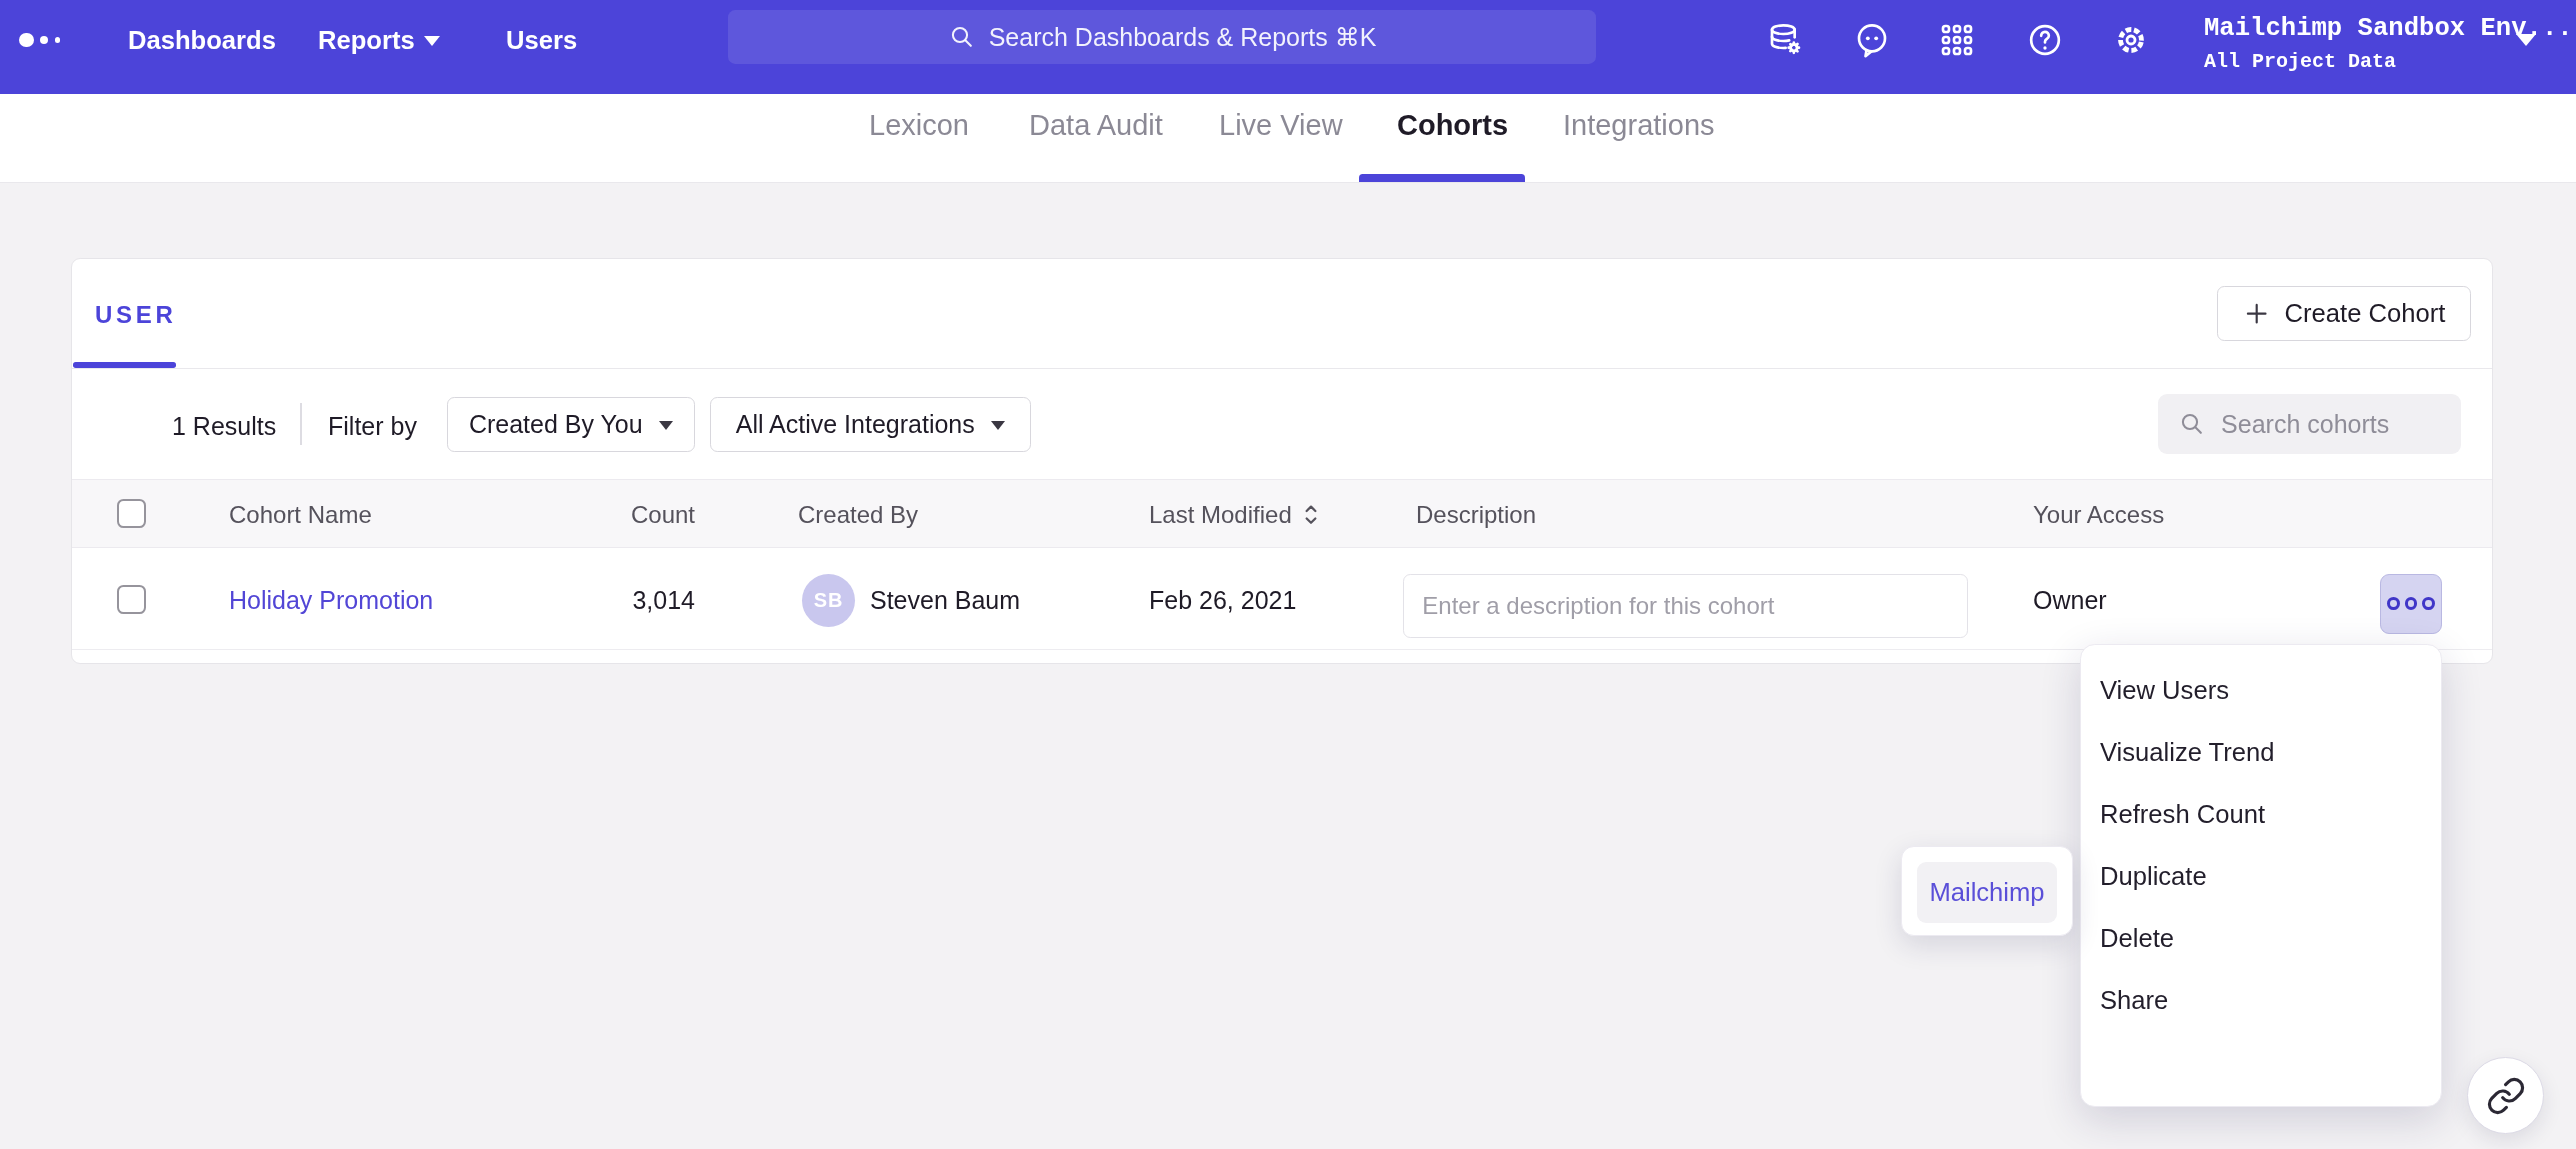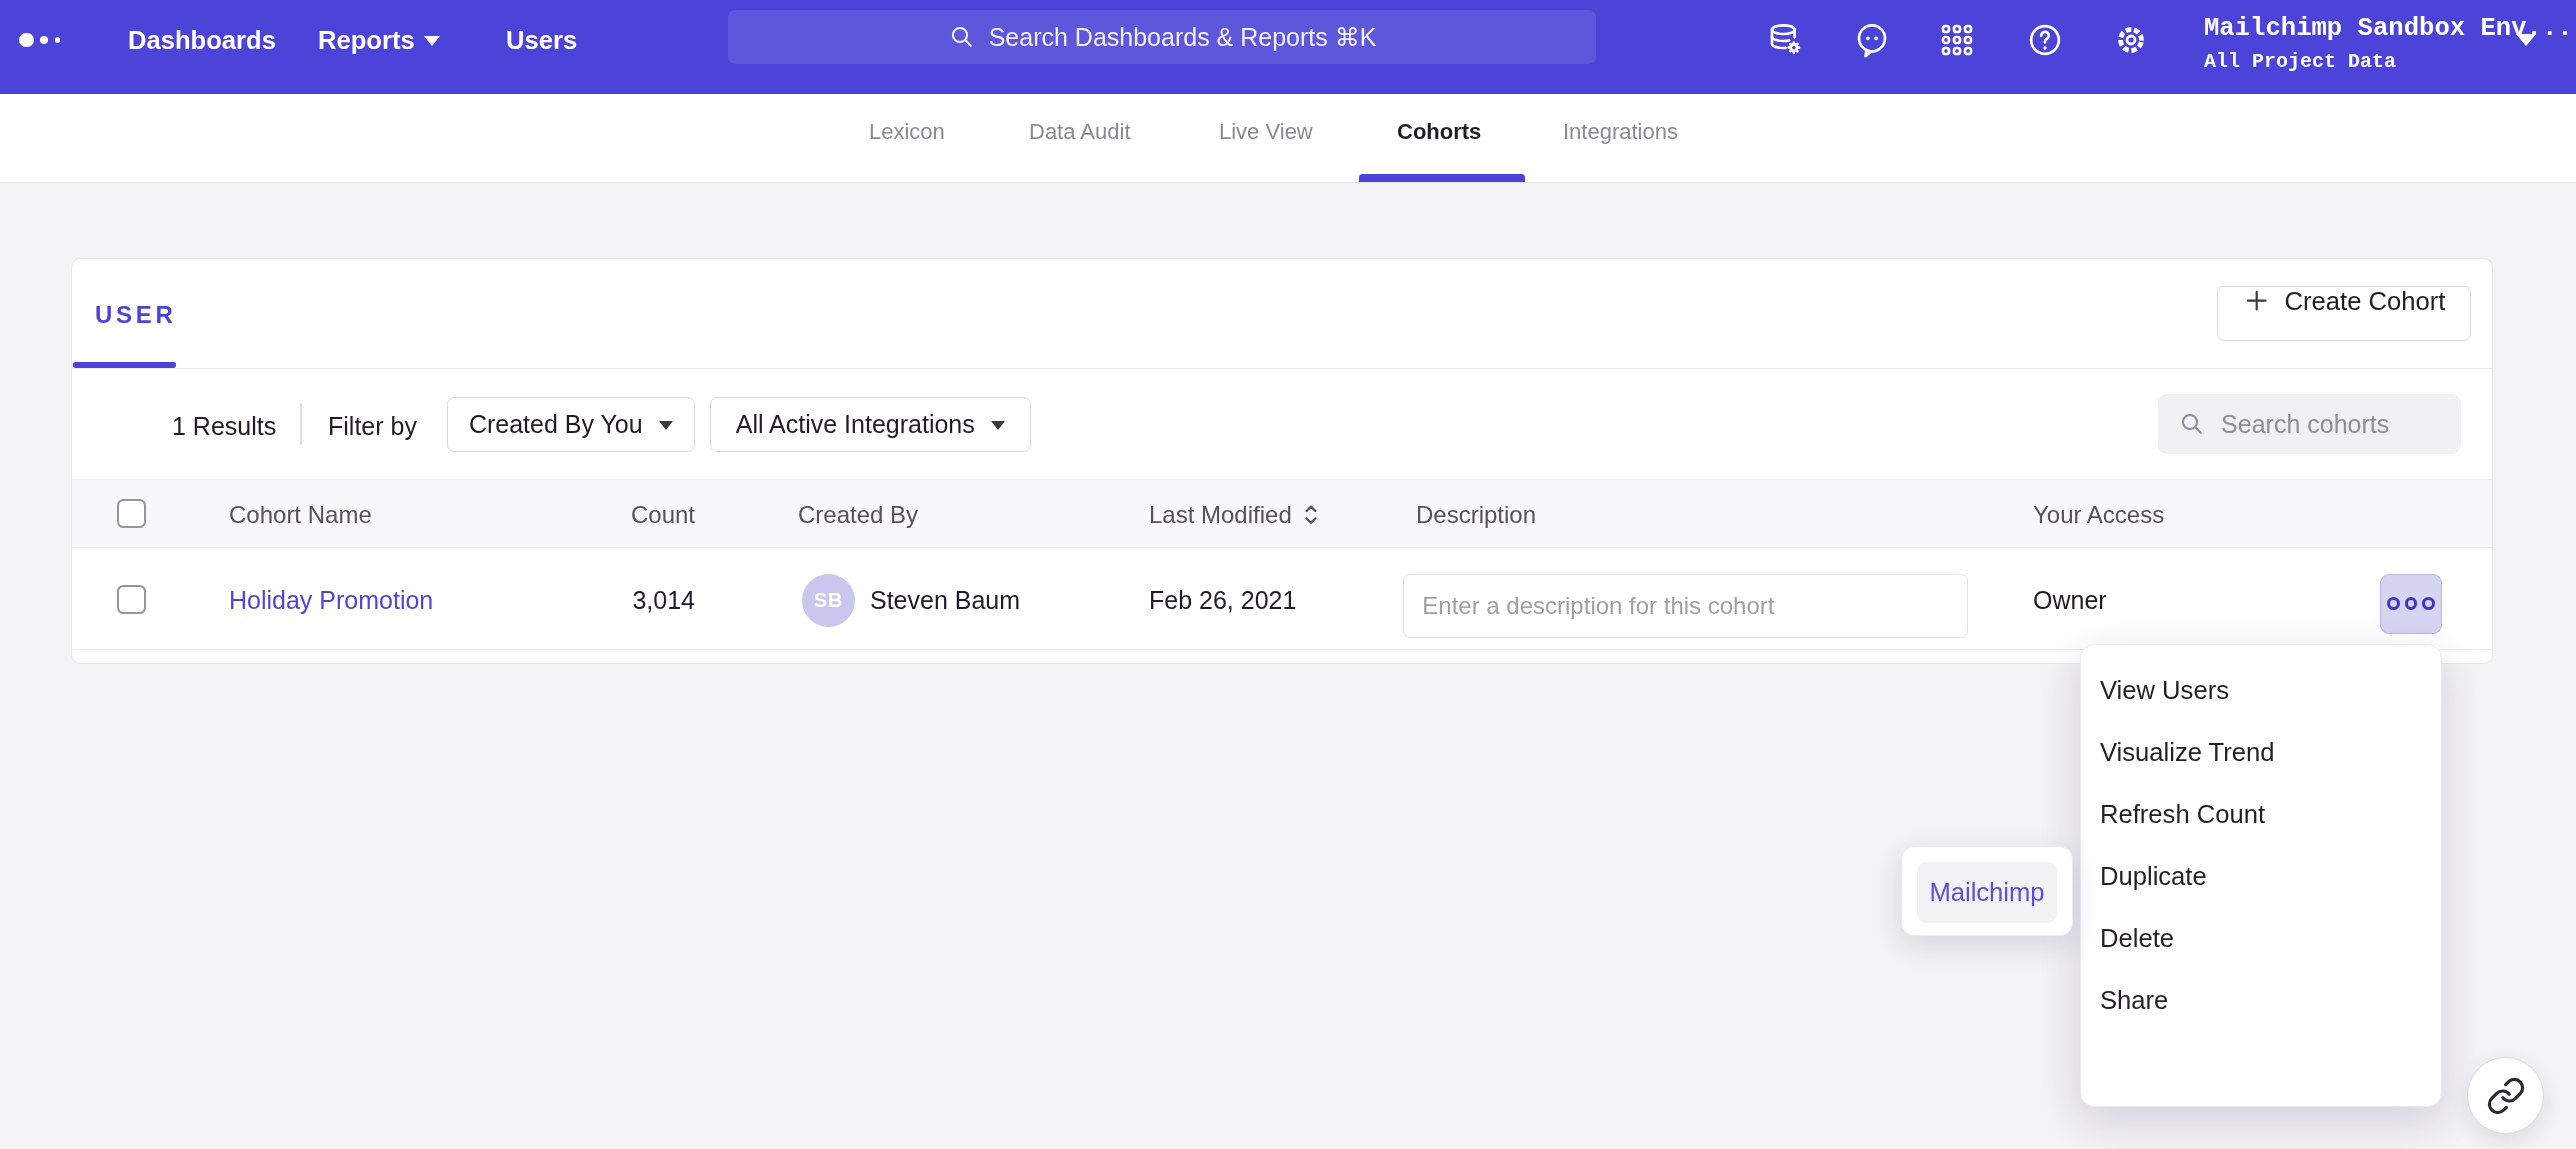--- a/index.html
+++ b/index.html
@@ -21,32 +21,32 @@
     color:rgba(255,255,255,0.92);font-size:25px;}
   .nav-icon{top:20px;width:40px;height:40px;}
   .project{left:2204px;top:13.7px;color:#fff;font-family:Liberation Mono, monospace;}
   .project-name{font-size:25.6px;font-weight:700;}
   .project-scope{font-size:20px;font-weight:600;margin-top:7.3px;}
   .project-caret{left:2516px;top:34px;width:0;height:0;border-left:10px solid transparent;
     border-right:10px solid transparent;border-top:12px solid #fff;}
 
   
   .subnav{left:0;top:94px;width:2576px;height:89px;background:#fff;border-bottom:1.8px solid #e9e8ec;}
-  .tab{top:88px;height:87px;line-height:87px;font-size:22px;color:#8b8995;}
+  .tab{top:82px;height:87px;line-height:87px;font-size:29px;color:#8b8995;}
   .tab.active{color:#1f1b27;font-weight:600;}
   .tab-underline{left:1359px;top:174px;width:166px;height:8.2px;background:#4c44d9;border-radius:3.7px 3.7px 0 0;}
 
   
   .card{left:71px;top:258px;width:2422px;height:406px;background:#fff;
     border:0.9px solid #e6e5e9;border-radius:9.1px;}
   .user-tab{left:23px;top:42px;font-size:24px;font-weight:700;letter-spacing:3.7px;color:#4c44d9;}
   .card-divider{left:0;width:2420px;top:109px;height:0.9px;background:#e9e8ec;}
   .user-underline{left:0.9px;top:103px;width:103px;height:6.4px;background:#4c44d9;border-radius:2.7px;}
   .create-btn{left:2145px;top:27.4px;width:254px;height:55px;background:#fff;border:0.9px solid #d8d7dd;
-    border-radius:7.3px;display:flex;align-items:flex-start;justify-content:center;gap:14.6px;
+    border-radius:7.3px;display:flex;align-items:center;justify-content:center;gap:14.6px;
     font-size:25.6px;color:#1f1b27;font-weight:500;cursor:pointer;}
 
   .results{left:100px;top:153px;font-size:25px;font-weight:500;color:#1f1b27;}
   .vdivider{left:228px;top:144px;width:1.8px;height:42px;background:#dddce2;}
   .filterby{left:256px;top:153px;font-size:25px;font-weight:500;color:#1f1b27;}
   .drop-btn{top:138px;height:55px;background:#fff;border:0.9px solid #d8d7dd;border-radius:7.3px;
     display:flex;align-items:center;justify-content:center;gap:16.5px;font-size:25px;
     font-weight:500;color:#1f1b27;cursor:pointer;}
   .drop-btn.b1{left:375px;width:248px;} .drop-btn.b2{left:638px;width:321px;}
   .drop-caret{width:0;height:0;border-left:7.3px solid transparent;border-right:7.3px solid transparent;

